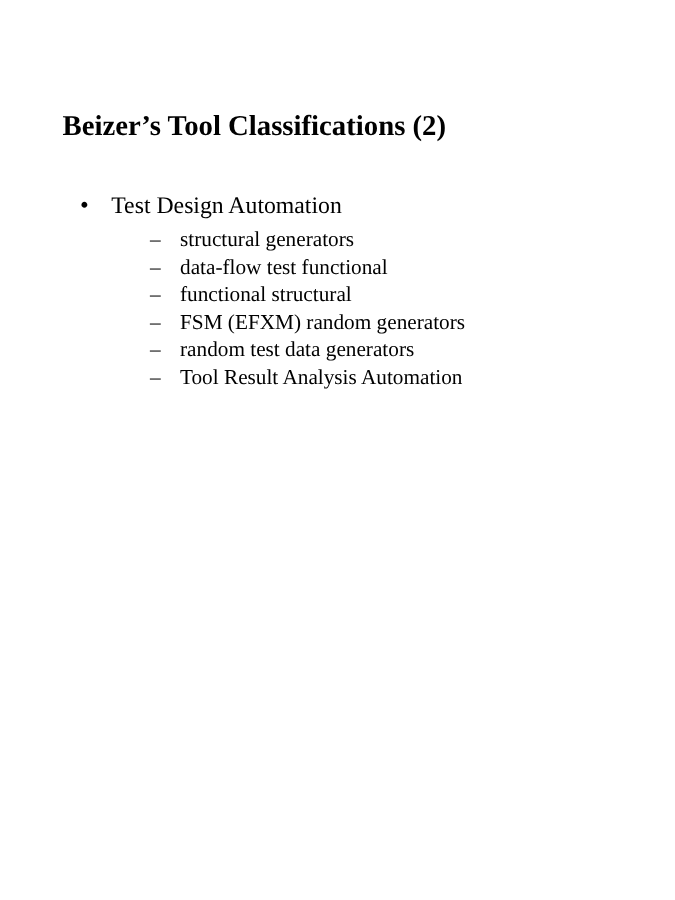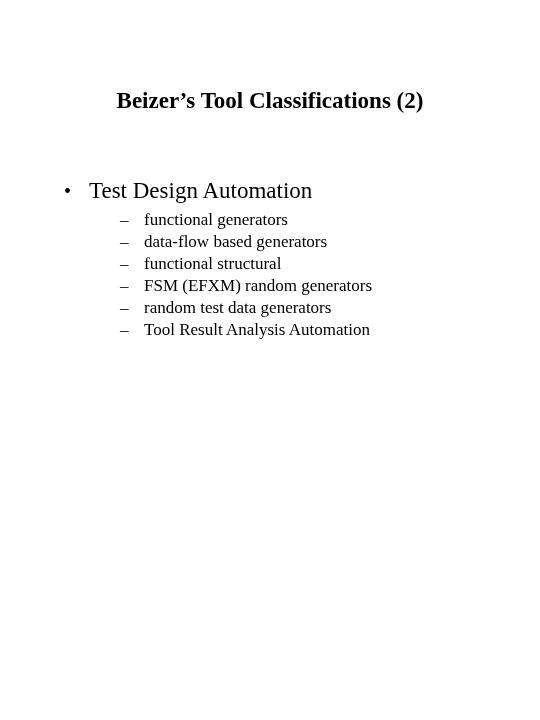--- a/index.html
+++ b/index.html
@@ -7,35 +7,34 @@
       width: 540px;
       height: 720px;
       background: #ffffff;
       font-family: 'Times New Roman', Times, serif;
       color: #000000;
       padding: 88px 50px 50px 50px;
     }
     .title {
       font-size: 23px;
       font-weight: bold;
-      text-align: center;
-      margin-bottom: 64px;
+      margin-bottom: 40px;
     }
     .main-bullet {
       display: flex;
       align-items: baseline;
       margin-left: 14px;
     }
     .main-bullet-mark {
       font-size: 20px;
       margin-right: 18px;
       line-height: 1;
     }
     .main-bullet-text {
-      font-size: 23px;
+      font-size: 19px;
     }
     .sub-list {
       margin-top: 6px;
       margin-left: 70px;
     }
     .sub-item {
       display: flex;
       align-items: baseline;
       margin-bottom: 2px;
     }
@@ -54,25 +53,25 @@
 <div class="title">Beizer’s Tool Classifications (2)</div>
 
 <div class="main-bullet">
   <span class="main-bullet-mark">•</span>
   <span class="main-bullet-text">Test Design Automation</span>
 </div>
 
 <div class="sub-list">
   <div class="sub-item">
     <span class="sub-dash">–</span>
-    <span class="sub-text">functional generators</span>
+    <span class="sub-text">structural generators</span>
   </div>
   <div class="sub-item">
     <span class="sub-dash">–</span>
-    <span class="sub-text">data-flow based generators</span>
+    <span class="sub-text">data-flow test functional</span>
   </div>
   <div class="sub-item">
     <span class="sub-dash">–</span>
     <span class="sub-text">functional structural</span>
   </div>
   <div class="sub-item">
     <span class="sub-dash">–</span>
     <span class="sub-text">FSM (EFXM) random generators</span>
   </div>
   <div class="sub-item">

